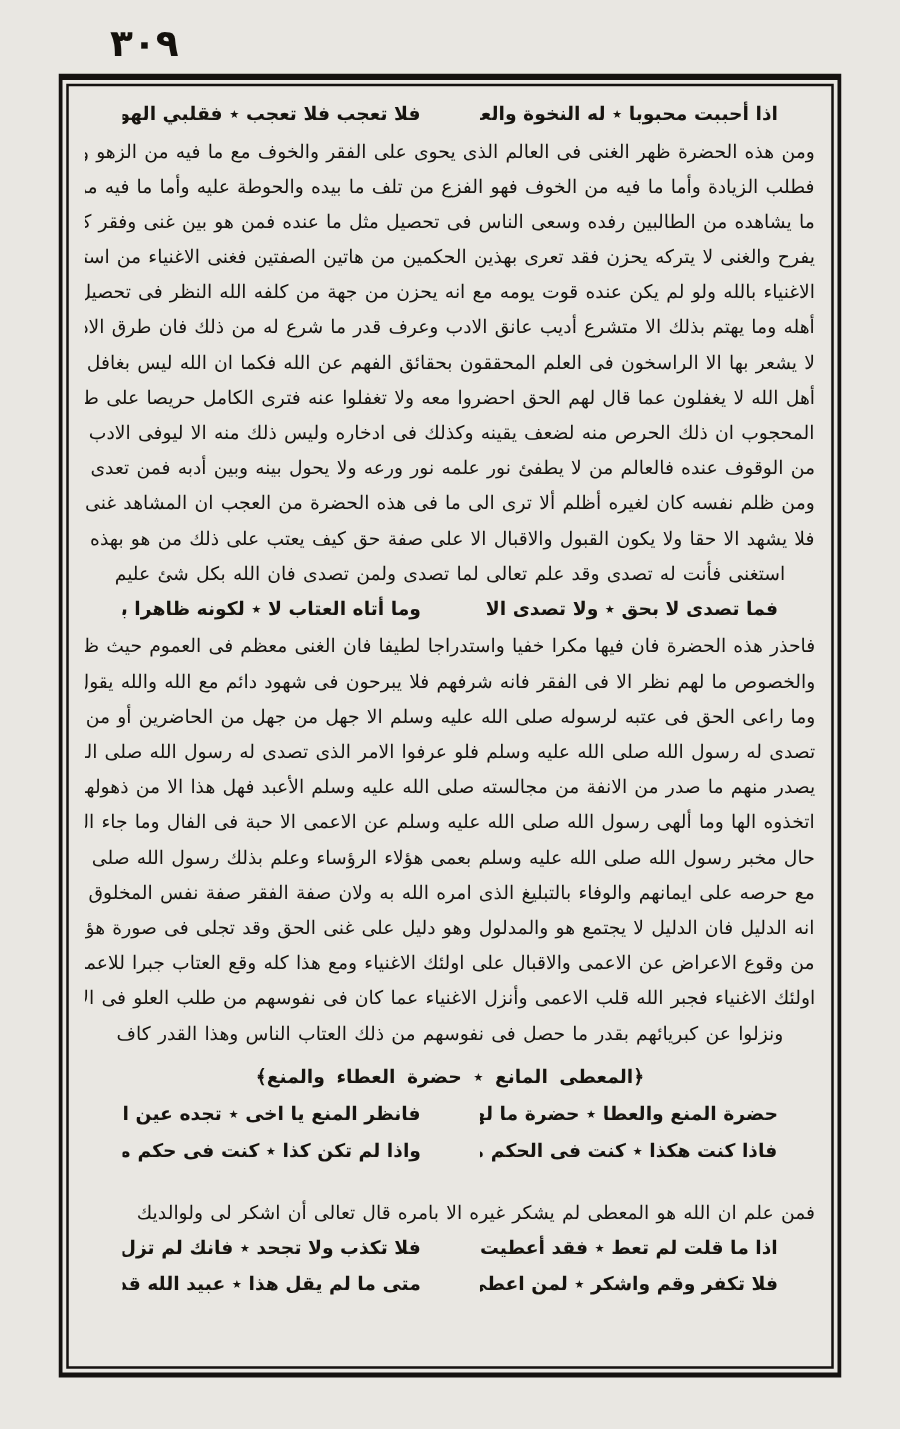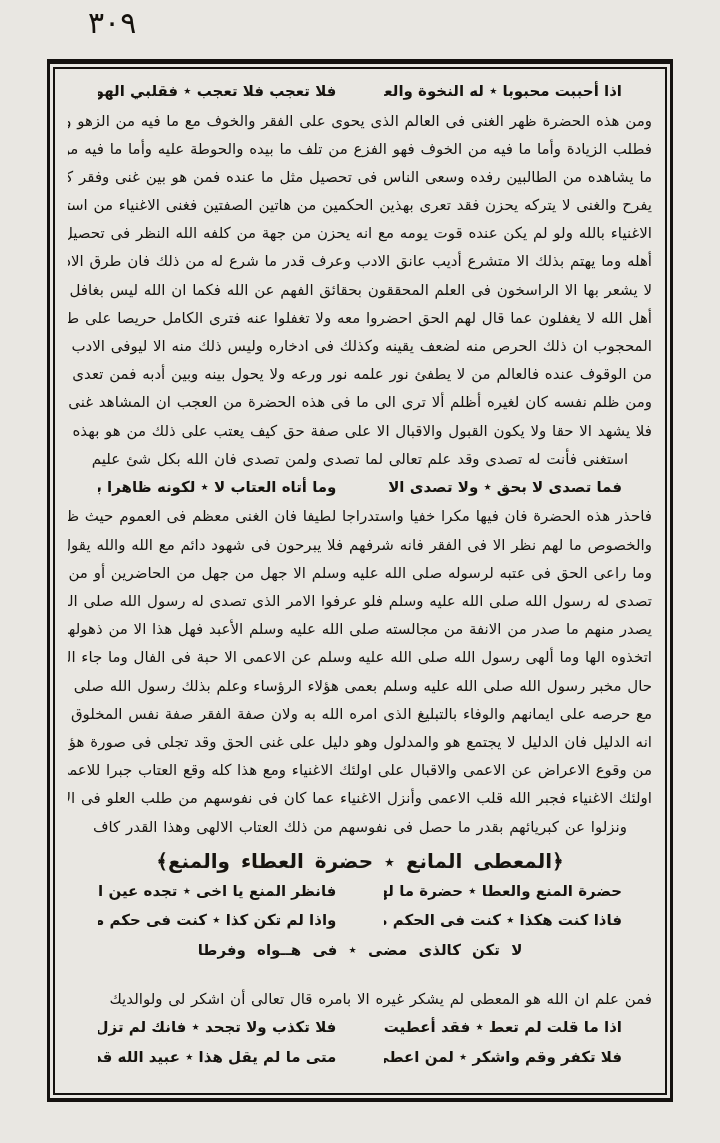--- a/index.html
+++ b/index.html
@@ -6,22 +6,22 @@
   body{
     width:720px;height:1143px;
     background:#e9e7e2;
     position:relative;
     overflow:hidden;
     font-family:"DejaVu Sans",sans-serif;
     color:#17140f;
     -webkit-font-smoothing:antialiased;
   }
   .page-number{
-    position:absolute;top:5px;left:88px;
-    font-size:30px;font-weight:normal;color:#14110c;
+    position:absolute;top:18px;left:88px;
+    font-size:30px;font-weight:bold;color:#14110c;
     letter-spacing:1px;
   }
   .frame{
     position:absolute;left:47px;top:59px;width:626px;height:1043px;
     border:3px solid #151210;border-top-width:5px;border-bottom-width:4px;
     background:#e9e7e2;
     box-sizing:border-box;
   }
   .frame-inner{
     position:absolute;inset:3px;
@@ -66,21 +66,21 @@
     font-weight:bold;
     font-size:15px;
     height:29.5px;
     line-height:29.5px;
     word-spacing:6px;
   }
   .heading{
     direction:rtl;
     text-align:center;
     font-weight:bold;
-    font-size:20px;
+    font-size:15px;
     height:32px;
     line-height:32px;
     margin-top:4px;
     word-spacing:4px;
   }
 </style>
 </head>
 <body>
 
 <div class="page-number">٣٠٩</div>
@@ -116,33 +116,32 @@
     <div class="pline">والخصوص ما لهم نظر الا فى الفقر فانه شرفهم فلا يبرحون فى شهود دائم مع الله والله يقول الحق وهو يهدى السبيل</div>
     <div class="pline">وما راعى الحق فى عتبه لرسوله صلى الله عليه وسلم الا جهل من جهل من الحاضرين أو من يبلغه ذلك من الناس بمن</div>
     <div class="pline">تصدى له رسول الله صلى الله عليه وسلم فلو عرفوا الامر الذى تصدى له رسول الله صلى الله عليه وسلم ما عاتبه ولا كان</div>
     <div class="pline">يصدر منهم ما صدر من الانفة من مجالسته صلى الله عليه وسلم الأعبد فهل هذا الا من ذهولهم عن عبوديتهم للذى</div>
     <div class="pline">اتخذوه الها وما ألهى رسول الله صلى الله عليه وسلم عن الاعمى الا حبة فى الفال وما جاء الله تعالى بالاعمى الا لبيان</div>
     <div class="pline">حال مخبر رسول الله صلى الله عليه وسلم بعمى هؤلاء الرؤساء وعلم بذلك رسول الله صلى الله عليه وسلم ولكن وقف</div>
     <div class="pline">مع حرصه على ايمانهم والوفاء بالتبليغ الذى امره الله به ولان صفة الفقر صفة نفس المخلوق وقد علم صلى الله عليه وسلم</div>
     <div class="pline">انه الدليل فان الدليل لا يجتمع هو والمدلول وهو دليل على غنى الحق وقد تجلى فى صورة هؤلاء الرؤساء فلابد</div>
     <div class="pline">من وقوع الاعراض عن الاعمى والاقبال على اولئك الاغنياء ومع هذا كله وقع العتاب جبرا للاعمى وتعريفا بجهل</div>
     <div class="pline">اولئك الاغنياء فجبر الله قلب الاعمى وأنزل الاغنياء عما كان فى نفوسهم من طلب العلو فى الارض فانكسروا لذلك</div>
-    <div class="pline center">ونزلوا عن كبريائهم بقدر ما حصل فى نفوسهم من ذلك العتاب الالهى وهذا القدر كاف</div>
+    <div class="pline center">ونزلوا عن كبريائهم بقدر ما حصل فى نفوسهم من ذلك العتاب الناس وهذا القدر كاف</div>
 
     <div class="heading">﴿المعطى المانع ٭ حضرة العطاء والمنع﴾</div>
 
     <div class="vrow">
       <div class="vhalf">حضرة المنع والعطا ٭ حضرة ما لها غطا</div>
       <div class="vhalf">فانظر المنع يا اخى ٭ تجده عين العطا</div>
     </div>
     <div class="vrow">
       <div class="vhalf">فاذا كنت هكذا ٭ كنت فى الحكم مقسطا</div>
       <div class="vhalf">واذا لم تكن كذا ٭ كنت فى حكم من سطا</div>
     </div>
-    <div class="vcenter">لا تكن كالذى مضى ٭ فى هــواه وفرطا</div>
 
     <div class="pline start">فمن علم ان الله هو المعطى لم يشكر غيره الا بامره قال تعالى أن اشكر لى ولوالديك</div>
 
     <div class="vrow">
       <div class="vhalf">اذا ما قلت لم تعط ٭ فقد أعطيت لم تعط</div>
       <div class="vhalf">فلا تكذب ولا تجحد ٭ فانك لم تزل تعطى</div>
     </div>
     <div class="vrow">
       <div class="vhalf">فلا تكفر وقم واشكر ٭ لمن اعطى الذى اعطى</div>
       <div class="vhalf">متى ما لم يقل هذا ٭ عبيد الله قد اخطا.</div>

